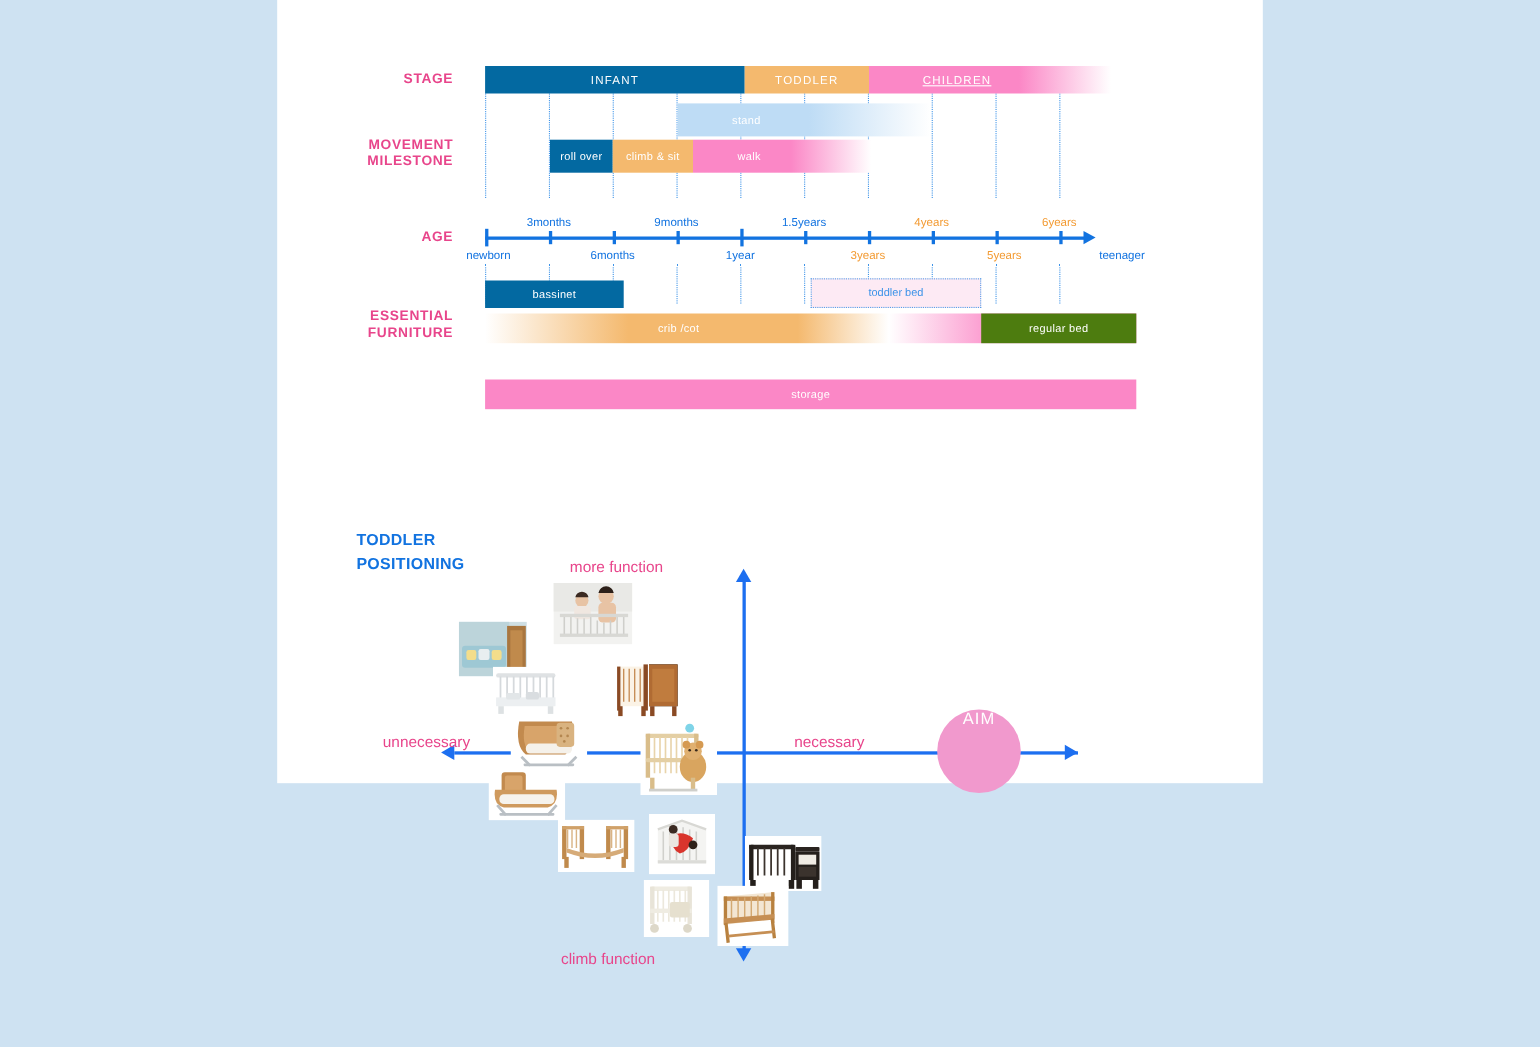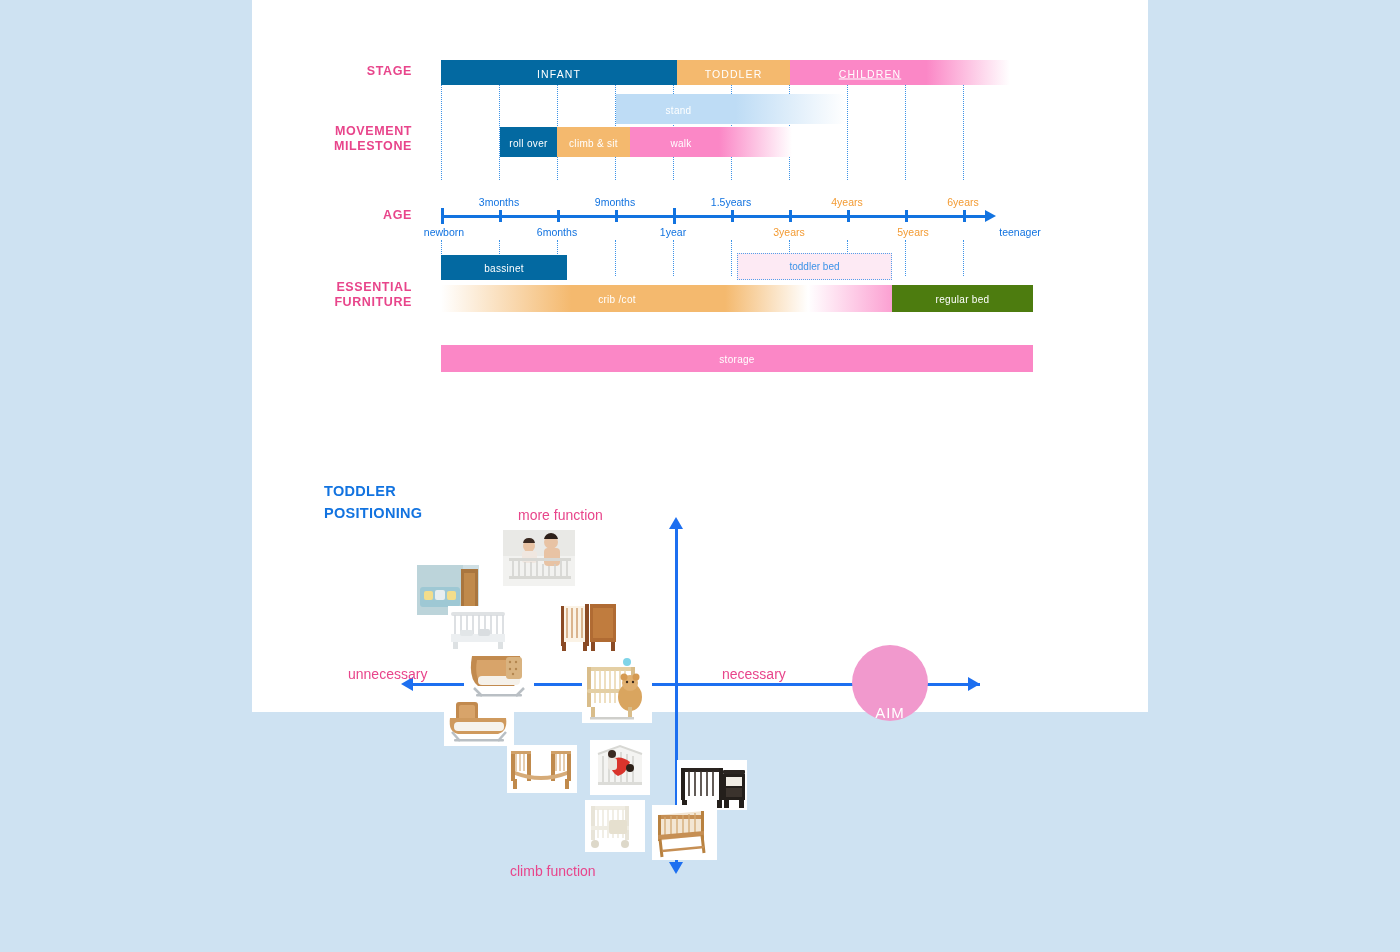--- a/index.html
+++ b/index.html
@@ -95,21 +95,21 @@
   .axis-lbl {
     position:absolute; color:#e8458b; font-size:14px; white-space:nowrap;
   }
   .q-axis { position:absolute; background:#1d6ff0; }
   .q-arrow { position:absolute; width:0; height:0; }
 
   #aim-circle {
     position:absolute;
     width:76px; height:76px; border-radius:50%;
     background:#f199cd;
-    display:flex; align-items:flex-end; justify-content:center;
+    display:flex; align-items:flex-start; justify-content:center;
     color:#ffffff; font-size:15px; letter-spacing:1px;
   }
 
   
   .photo { position:absolute; overflow:hidden; }
   .photo svg { display:block; width:100%; height:100%; }
 </style>
 </head>
 <body>
 

